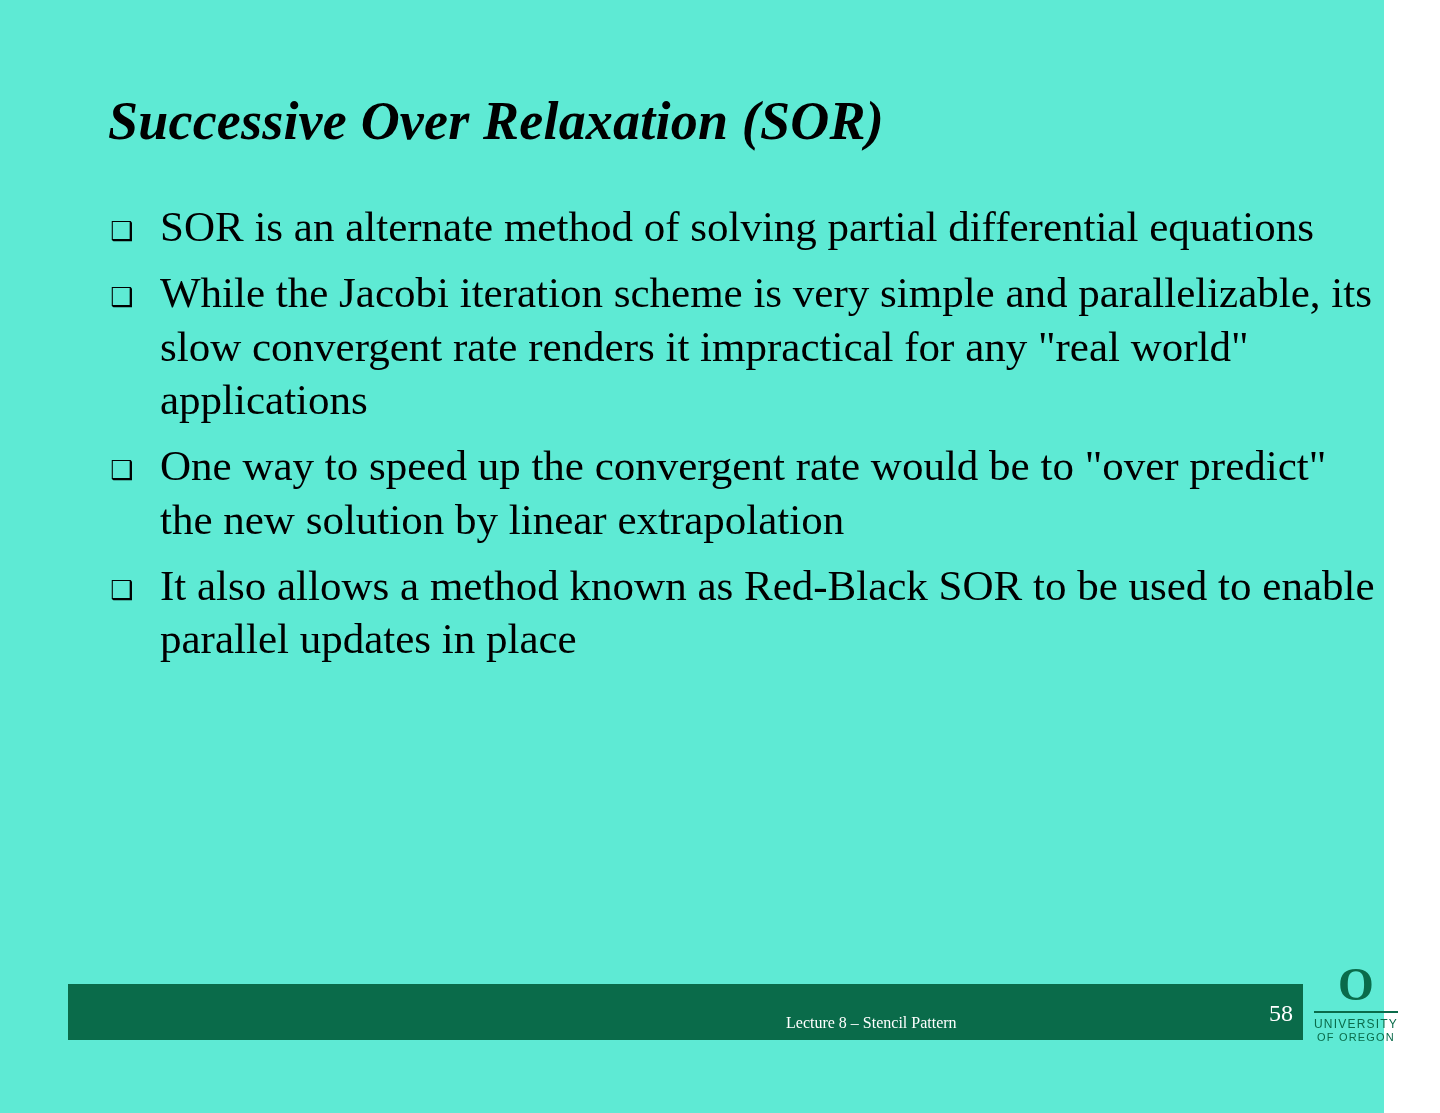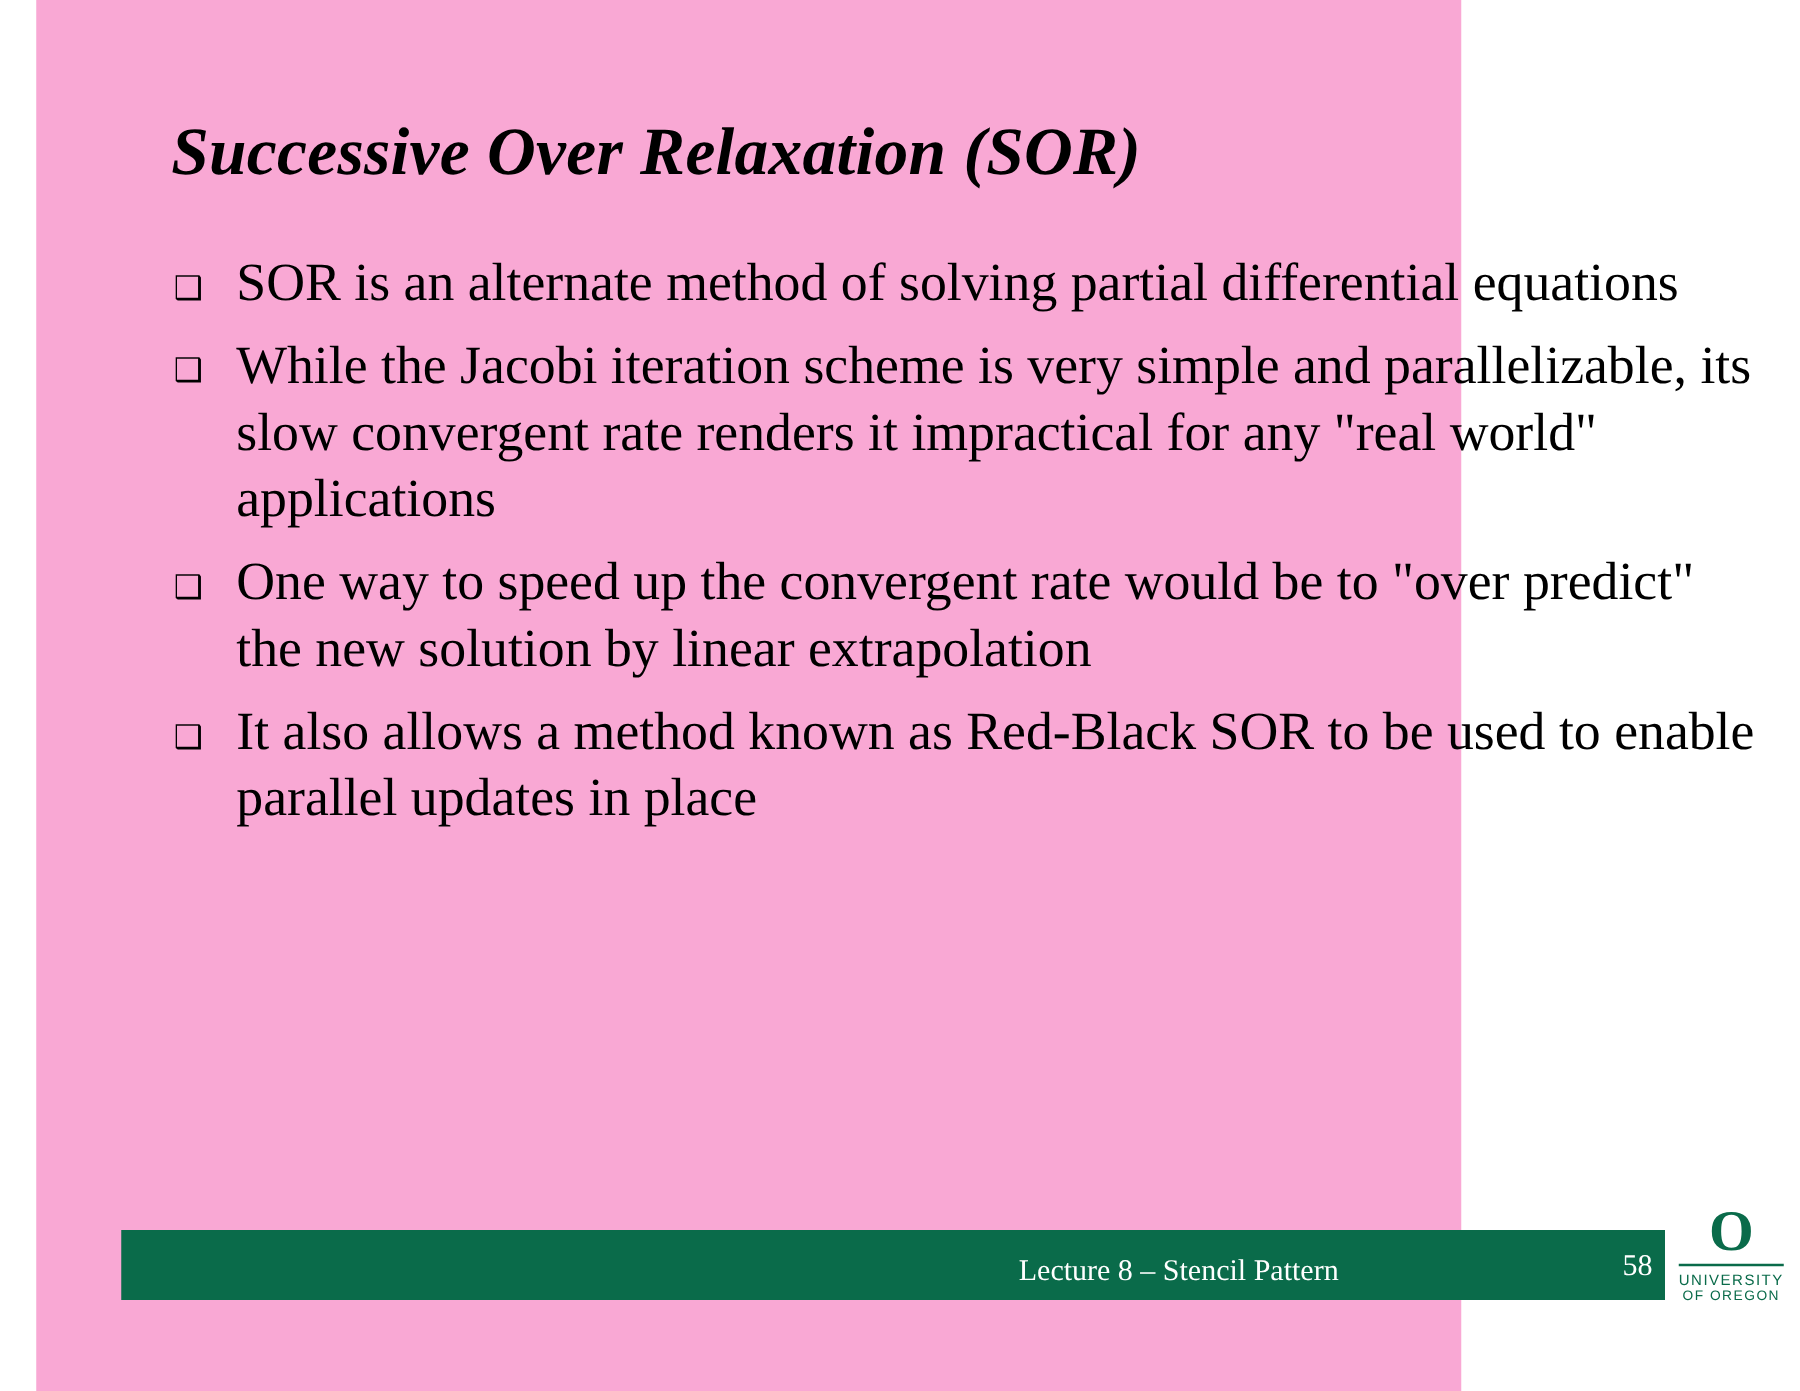--- a/index.html
+++ b/index.html
@@ -9,25 +9,24 @@
   }
   body {
     width: 1440px;
     height: 1113px;
     overflow: hidden;
     font-family: "Liberation Serif", serif;
     color: #000000;
   }
   .slide {
     position: relative;
-    width: 1140px;
+    width: 1384px;
     height: 1113px;
-    background: #f9a8d4;
+    background: #5eead4;
     box-sizing: border-box;
-    margin-left: 29px;
   }
   .slide-title {
     position: absolute;
     left: 108px;
     top: 92px;
     width: 1250px;
     font-family: "Liberation Serif", serif;
     font-weight: bold;
     font-style: italic;
     font-size: 54px;
@@ -75,23 +74,23 @@
     left: 12px;
     top: 16px;
     font-family: "Liberation Serif", serif;
     font-size: 20px;
     color: #ffffff;
     white-space: nowrap;
   }
   .footer-center {
     position: absolute;
     left: 718px;
-    top: 20px;
+    top: 30px;
     font-family: "Liberation Serif", serif;
-    font-size: 24px;
+    font-size: 16px;
     color: #ffffff;
     white-space: nowrap;
   }
   .footer-page {
     position: absolute;
     right: 10px;
     top: 16px;
     font-family: "Liberation Serif", serif;
     font-size: 24px;
     color: #ffffff;

